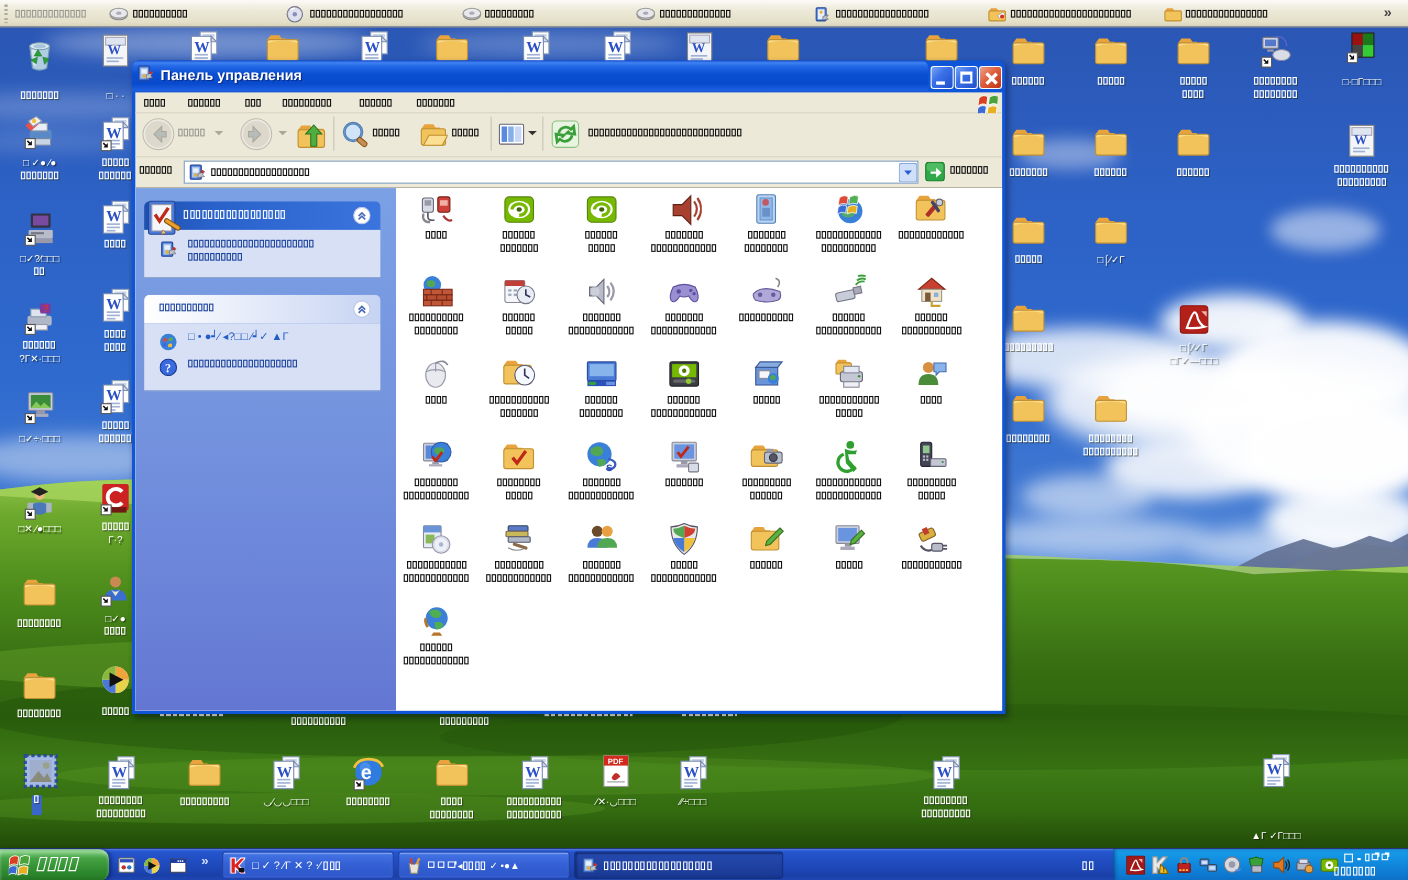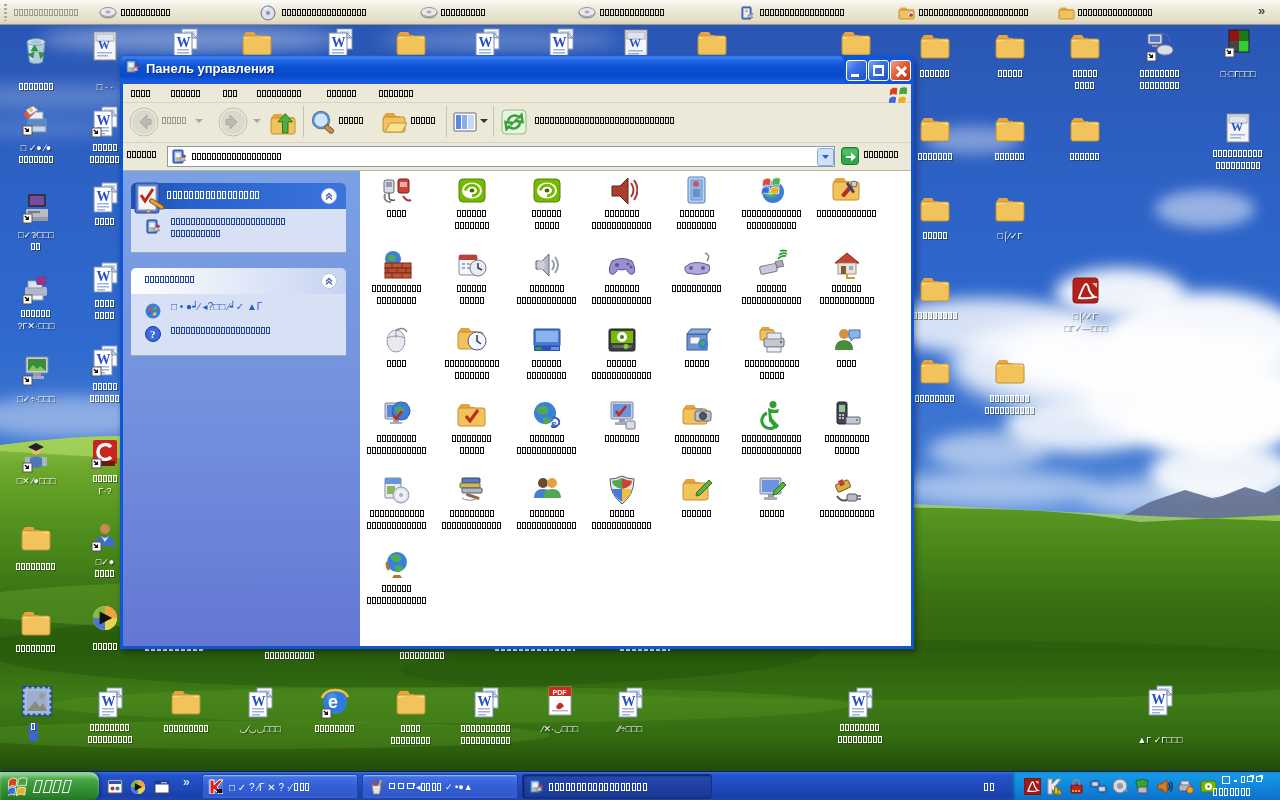--- a/index.html
+++ b/index.html
@@ -570,21 +570,21 @@
 <div class="ab" style="left:1144px;top:685px;"><svg width="32" height="32" viewBox="0 0 32 32">
       <rect x="13" y="1" width="15" height="20" fill="#fdfdfd" stroke="#8a9ab8"></rect>
       <rect x="15" y="3" width="11" height="3" fill="#c8d4e8"></rect>
       <rect x="5" y="5" width="18" height="25" fill="#ffffff" stroke="#7a8cb0"></rect>
       <path d="M18 5 l5 5 l-5 0z" fill="#d0d8ea" stroke="#7a8cb0" transform="translate(5,0)"></path>
       <text x="7.5" y="19" font-family="Liberation Serif" font-weight="bold" font-size="14" fill="#2a50c8">W</text>
       <rect x="8" y="21" width="12" height="1.5" fill="#9fb2d6"></rect>
       <rect x="8" y="24" width="12" height="1.5" fill="#9fb2d6"></rect>
       <rect x="8" y="27" width="8" height="1.5" fill="#9fb2d6"></rect>
     </svg></div>
-<div class="lab w-t" style="left:1112px;top:736px;width:96px">
+<div class="lab w-t" style="left:1112px;top:756px;width:96px">
     <div><span class="glyph w-g">▲Γ ✓Γ□□□</span></div>
   </div>
 <div class="lab w-t" style="left:242px;top:652px;width:96px">
     <div><i class="w"></i><i class="w"></i><i class="w"></i><i class="w"></i><i class="w"></i><i class="w"></i><i class="w"></i><i class="w"></i><i class="w"></i><i class="w"></i></div>
   </div>
 <div class="lab w-t" style="left:374px;top:652px;width:96px">
     <div><i class="w"></i><i class="w"></i><i class="w"></i><i class="w"></i><i class="w"></i><i class="w"></i><i class="w"></i><i class="w"></i><i class="w"></i></div>
   </div>
 <div class="ab" style="left:495px;top:648px;width:80px;height:3px;background:repeating-linear-gradient(90deg,#fff 0,#fff 4px,transparent 4px,transparent 6px)"></div>
 <div class="ab" style="left:620px;top:648px;width:50px;height:3px;background:repeating-linear-gradient(90deg,#fff 0,#fff 4px,transparent 4px,transparent 6px)"></div>

